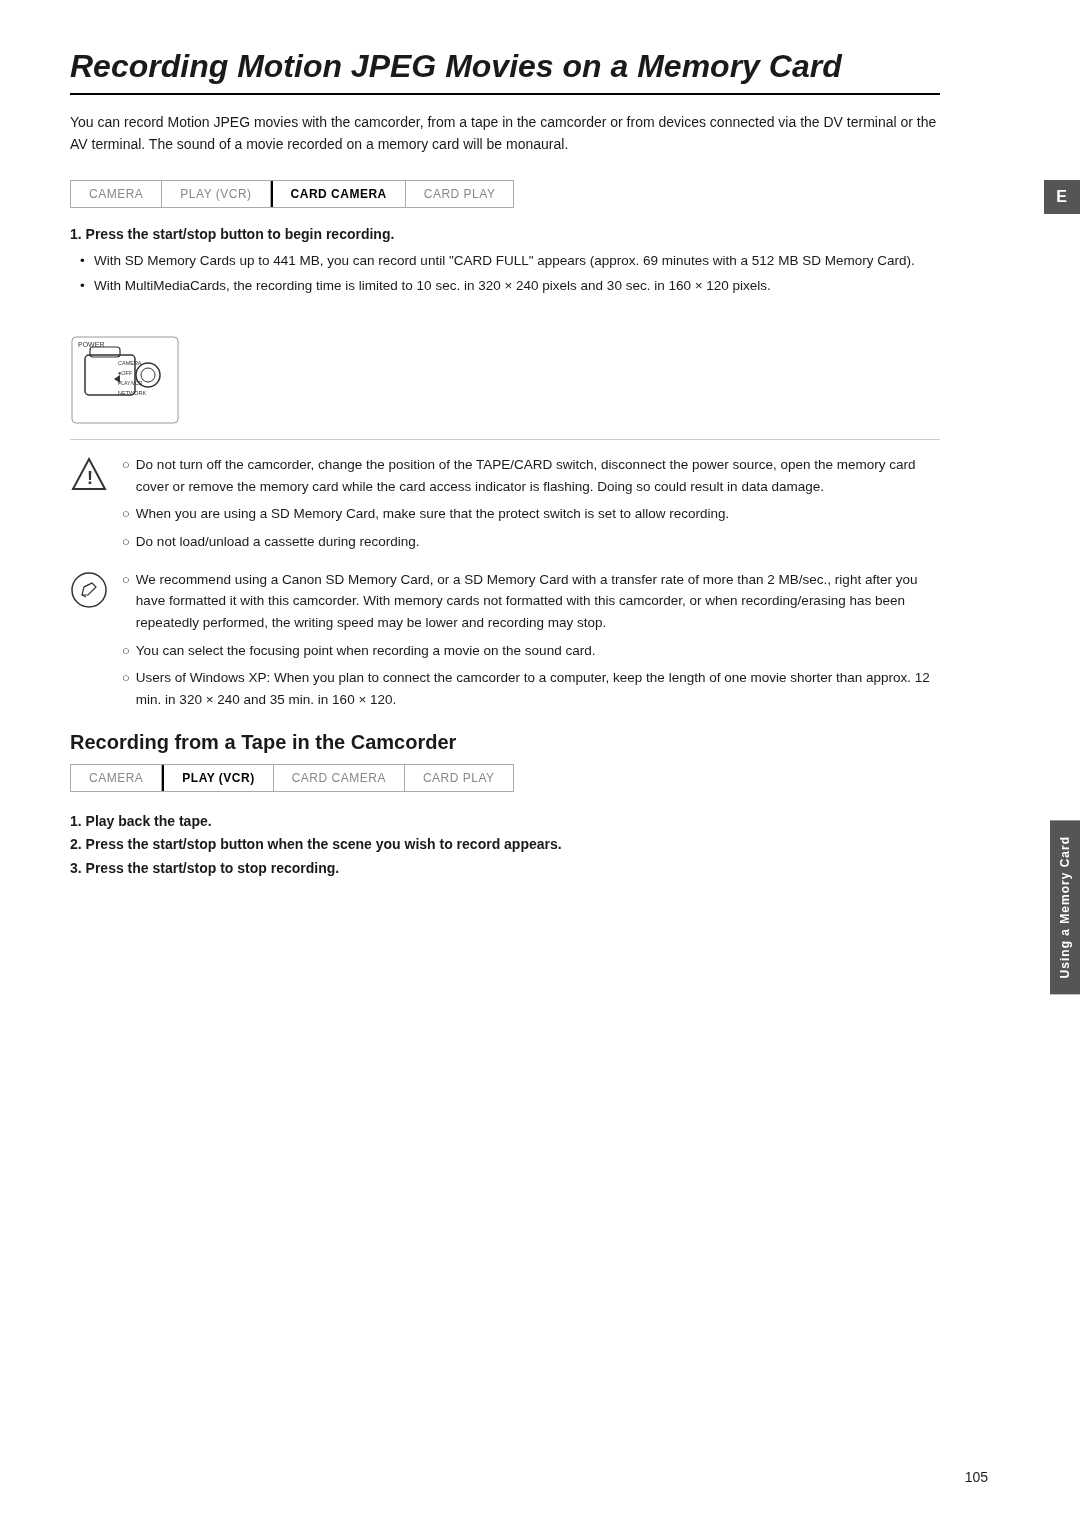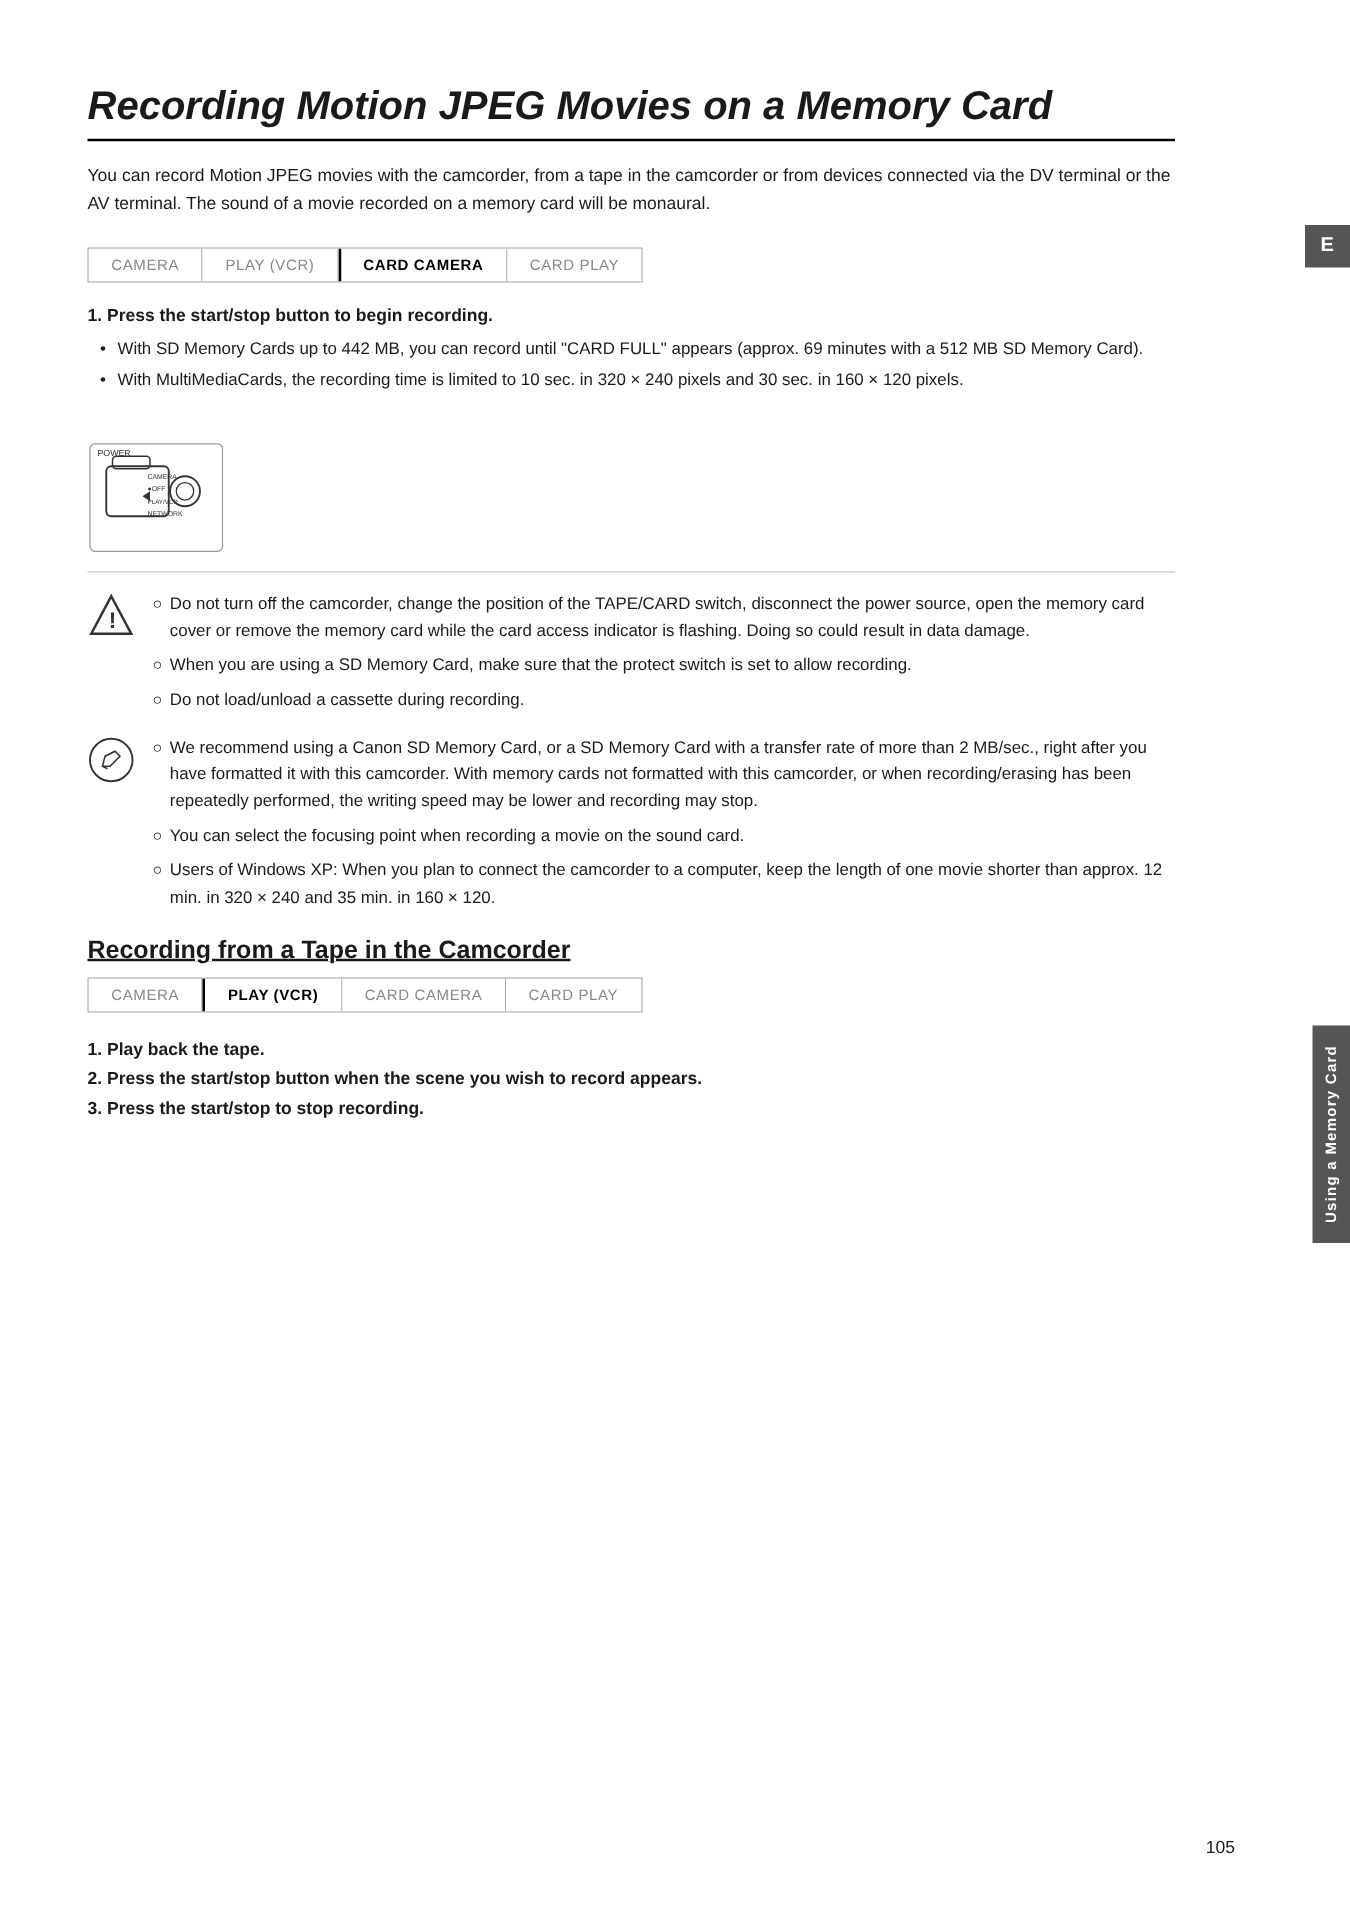--- a/index.html
+++ b/index.html
@@ -6,21 +6,21 @@
     body {
       font-family: Arial, Helvetica, sans-serif;
       font-size: 14px;
       background: #fff;
       color: #1a1a1a;
       width: 1080px;
       min-height: 1533px;
       position: relative;
     }
     .page-container {
-      padding: 66px 70px 48px 70px;
+      padding: 48px 70px 48px 70px;
       max-width: 1010px;
     }
     .page-title {
       font-size: 32px;
       font-style: italic;
       font-weight: bold;
       margin-bottom: 8px;
       font-family: Arial, Helvetica, sans-serif;
     }
     .title-rule {
@@ -141,21 +141,20 @@
     }
     .notice-item .circle {
       font-size: 13px;
       margin-top: 1px;
       flex-shrink: 0;
     }
     
     .sub-section-title {
       font-size: 20px;
       font-weight: bold;
-      text-decoration: underline;
       margin-bottom: 10px;
       margin-top: 14px;
     }
     .step-list {
       list-style: none;
       padding: 0;
       margin-bottom: 10px;
     }
     .step-list li {
       font-size: 14px;
@@ -210,21 +209,21 @@
     <div class="mode-btn">CAMERA</div>
     <div class="mode-btn">PLAY (VCR)</div>
     <div class="mode-btn active separator-left">CARD CAMERA</div>
     <div class="mode-btn">CARD PLAY</div>
   </div>
 
   <div class="section-content">
     <div class="section-text">
       <p class="step-heading">1. Press the start/stop button to begin recording.</p>
       <ul class="bullet-list">
-        <li>With SD Memory Cards up to 442 MB, you can record until "CARD FULL" appears (approx. 69 minutes with a 512 MB SD Memory Card).</li>
+        <li>With SD Memory Cards up to 441 MB, you can record until "CARD FULL" appears (approx. 69 minutes with a 512 MB SD Memory Card).</li>
         <li>With MultiMediaCards, the recording time is limited to 10 sec. in 320 × 240 pixels and 30 sec. in 160 × 120 pixels.</li>
       </ul>
     </div>
 
     <div class="camcorder-diagram">
       <svg width="110" height="90" viewBox="0 0 110 90" xmlns="http://www.w3.org/2000/svg">
 
         <rect x="2" y="2" width="106" height="86" rx="4" ry="4" fill="none" stroke="#999" stroke-width="1"></rect>
 
         <rect x="15" y="20" width="50" height="40" rx="4" ry="4" fill="none" stroke="#333" stroke-width="1.5"></rect>

